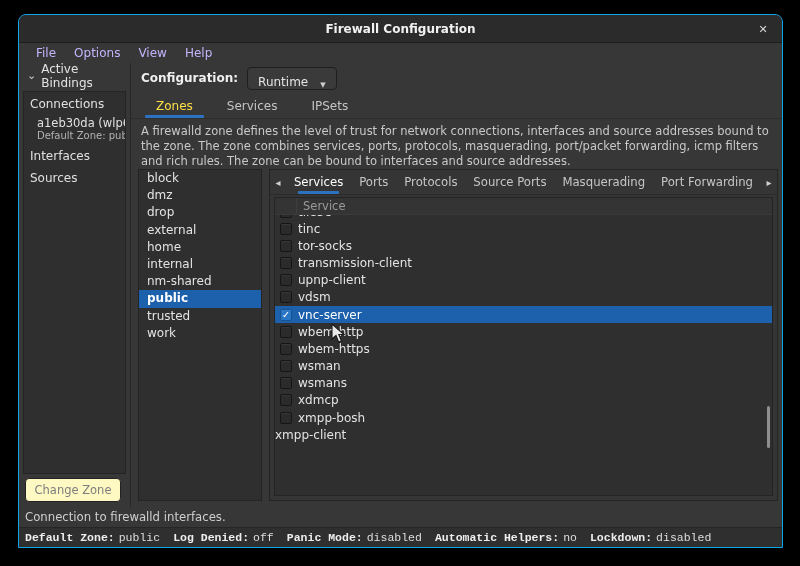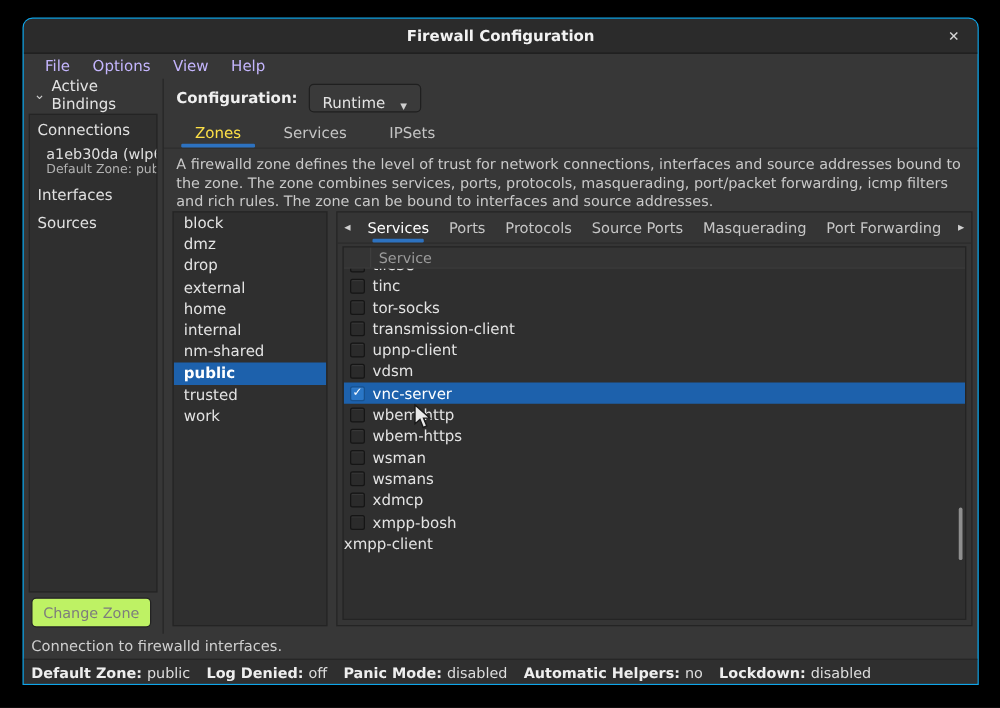--- a/index.html
+++ b/index.html
@@ -30,21 +30,21 @@
   .active-bindings { height:26px; display:flex; align-items:center; gap:5px;
                      padding-left:8px; font-size:12px; color:#e3e3e3; flex:0 0 auto; }
   .chev { font-size:11px; color:#cfcfcf; line-height:8px; }
   .bindings-box { flex:1 1 auto; margin:2px 4px 0 4px; background:#2f2f2f;
                   border:1px solid #242424; font-size:12px; color:#e0e0e0; overflow:hidden; }
   .sb-head { padding:5px 6px 3px 6px; }
   .sb-conn { padding:2px 4px 0 13px; font-size:11.5px; white-space:nowrap; }
   .sb-sub  { padding:0 4px 4px 13px; font-size:10px; color:#b3b3b3; white-space:nowrap; }
   .sb-item { padding:4px 6px; }
   .change-zone-wrap { flex:0 0 auto; padding:4px 4px 5px 6px; }
-  .change-zone { width:96px; height:24px; background:#bef264; border:1px solid #232323;
+  .change-zone { width:96px; height:24px; background:#fef9c3; border:1px solid #232323;
                  border-radius:4px; color:#7d7d7d; font-size:11.5px;
                  font-family:inherit; }
 
   
   .main-col { flex:1 1 auto; display:flex; flex-direction:column; min-width:0; }
   .config-row { height:30px; flex:0 0 auto; display:flex; align-items:center; gap:9px; padding-left:10px; }
   .config-label { font-size:12px; font-weight:bold; color:#efefef; }
   .dropdown { height:23px; display:flex; align-items:flex-end; gap:12px; padding:0 10px;
               background:#3a3a3a; border:1px solid #1f1f1f; border-radius:4px;
               font-size:12px; color:#e3e3e3; }
@@ -99,21 +99,21 @@
   .partial-top .svc-row { margin-top:-12px; }
   .scrollbar-thumb { position:absolute; right:2px; top:208px; width:3px; height:42px;
                      background:#8f8f8f; border-radius:2px; }
 
   
   .status-line { height:20px; flex:0 0 auto; display:flex; align-items:center;
                  padding-left:6px; font-size:11.7px; color:#cfcfcf; }
   .info-bar { height:20px; flex:0 0 auto; display:flex; align-items:center; gap:13px;
               padding-left:6px; background:#2f2f2f; border-top:1px solid #262626;
               font-size:11.5px; color:#dedede; white-space:nowrap; }
-  .info-pair { display:flex; gap:4px; }
+  .info-pair { display:flex; gap:4px;font-family:Liberation Mono, monospace; }
   .info-label { font-weight:bold; color:#eee; }
 
   .cursor { position:absolute; left:331px; top:323px; z-index:50; pointer-events:none; }
 </style>
 </head>
 <body>
 
 <div class="window">
 
   <div class="titlebar">

